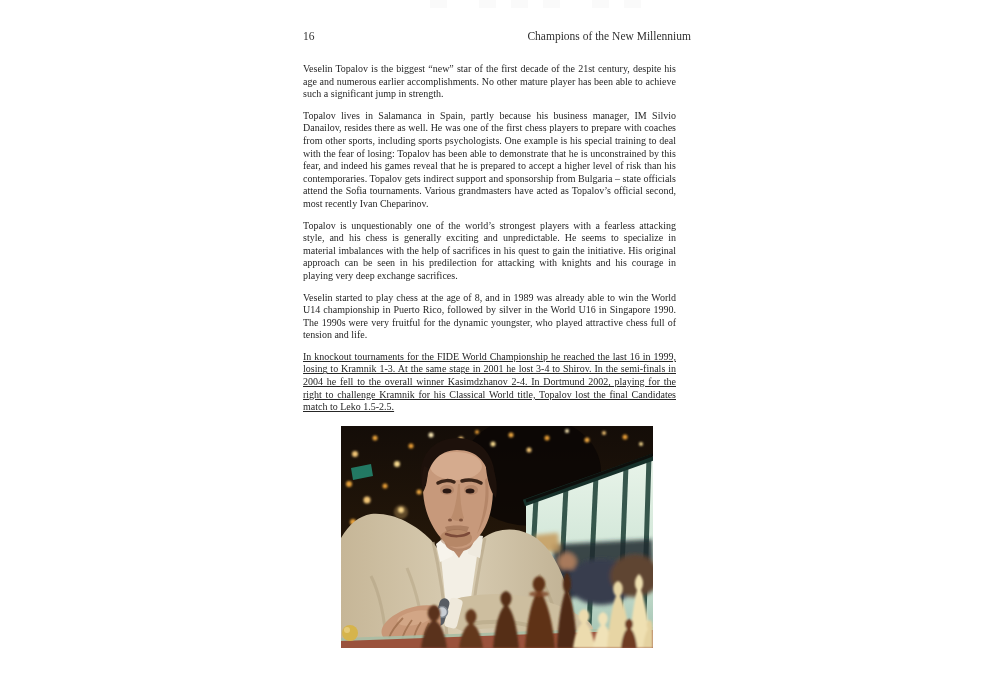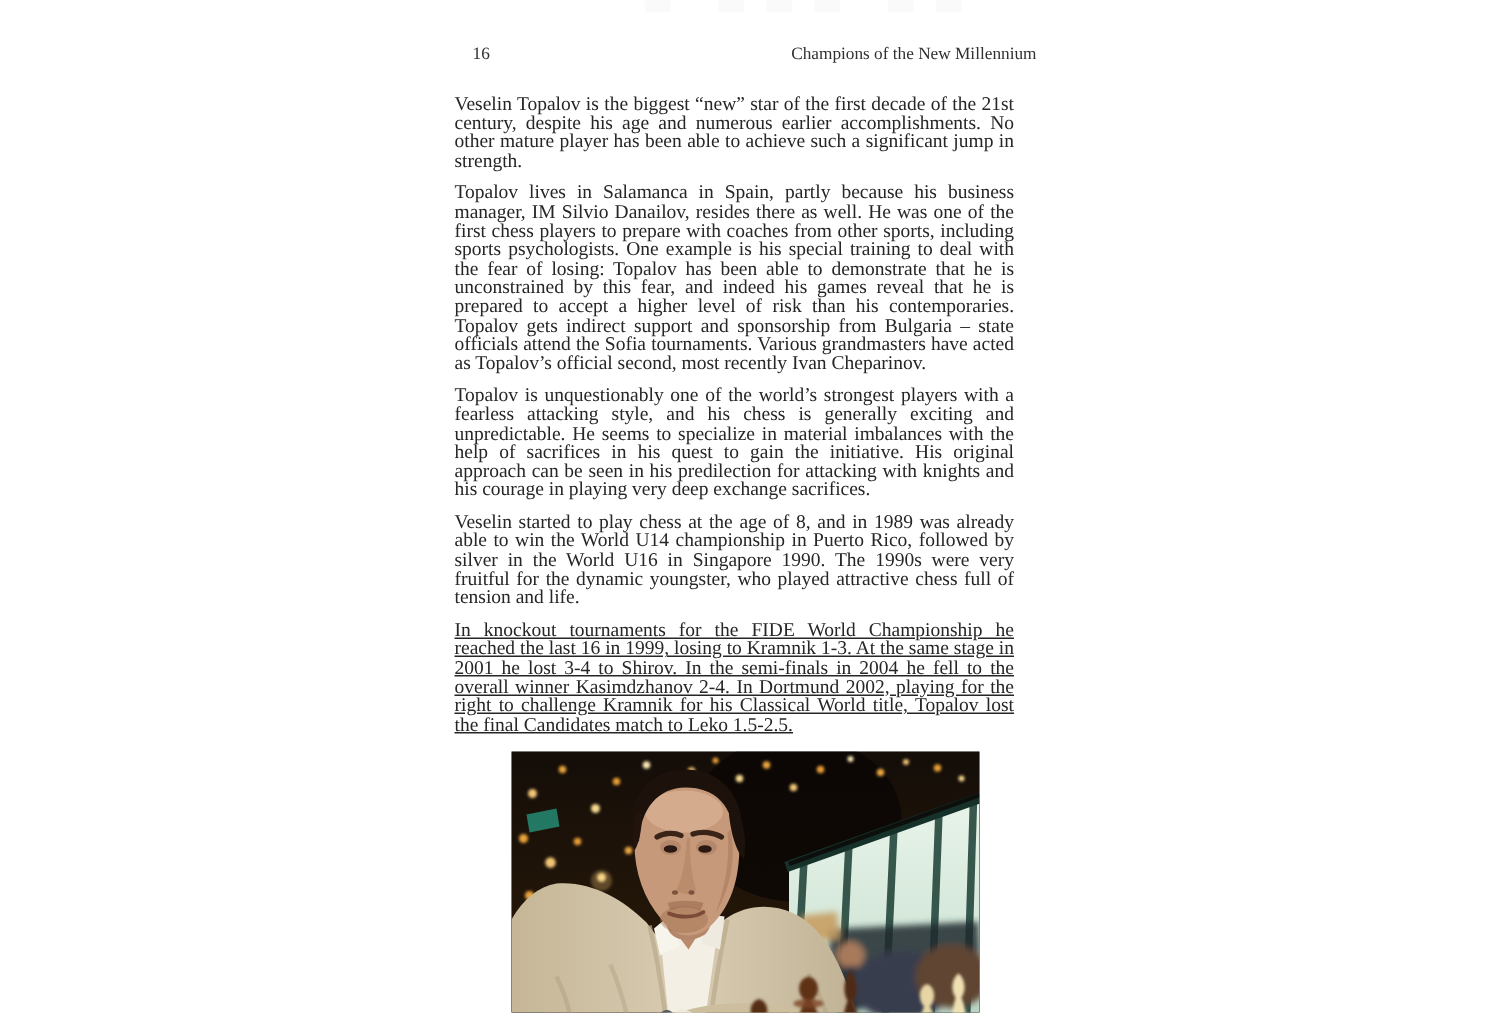--- a/index.html
+++ b/index.html
@@ -20,25 +20,25 @@
     width: 388px;
   }
   .header-row {
     position: relative;
     height: 13px;
     font-size: 11.5px;
     line-height: 13px;
     margin-bottom: 20px;
     color: #303030;
   }
-  .page-number { position: absolute; left: 12px; top: 0; }
+  .page-number { position: absolute; left: 0; top: 0; }
   .running-header { display: block; text-align: right; }
 
   .body-text p {
-    font-size: 13px;
+    font-size: 10px;
     line-height: 12.6px;
     text-align: justify;
     margin: 0 15px 9px 0;
     color: #262626;
   }
   .body-text p:last-child { margin-bottom: 0; text-decoration: underline; }
 
   .photo-wrap {
     width: 312px; height: 222px;
     margin: 12px auto 0 auto;

